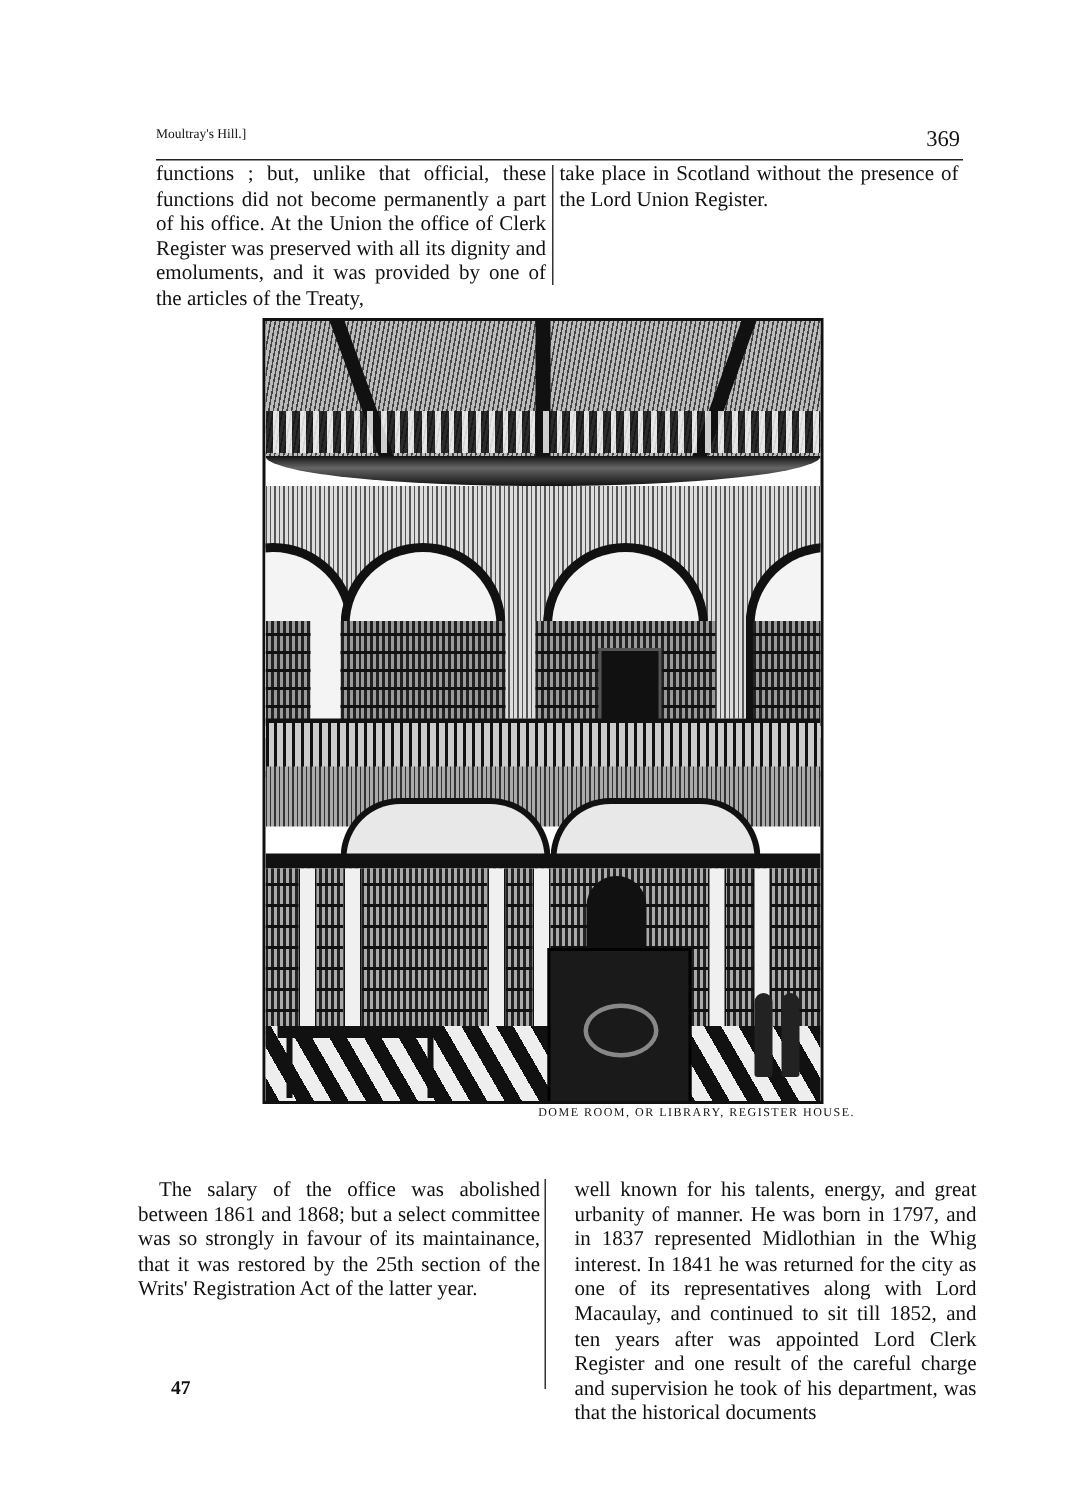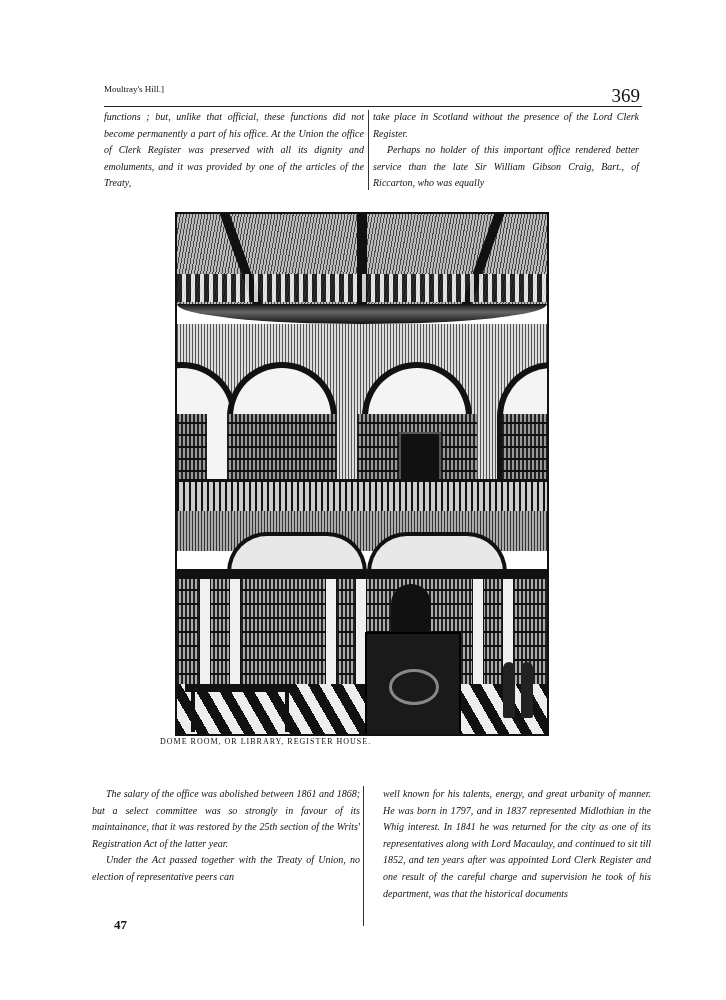--- a/index.html
+++ b/index.html
@@ -4,36 +4,36 @@
 <style>
   html, body { margin: 0; padding: 0; background: #ffffff; }
   body { width: 726px; height: 1000px; position: relative; overflow: hidden;
          font-family: "Liberation Serif", "DejaVu Serif", serif; color: #111; }
   .page { position: absolute; left: 0; top: 0; width: 726px; height: 1000px; }
 
   .running-head { position: absolute; left: 104px; top: 84px; width: 536px; height: 22px; }
   .rh-left { position: absolute; left: 0; top: 0; font-size: 9px; }
   .rh-title { position: absolute; left: 0; right: 0; top: 2px; text-align: center;
               font-size: 15px; letter-spacing: 1px; }
-  .rh-page { position: absolute; right: 0; top: 1px; font-size: 19px; }
+  .rh-page { position: absolute; right: 0; top: 1px; font-size: 15px; }
   .rh-rule { position: absolute; left: 104px; top: 106px; width: 538px; height: 1px; background: #222; }
 
-  .col { position: absolute; font-size: 10px; line-height: 16.6px; text-align: justify; font-style: italic; }
+  .col { position: absolute; font-size: 14px; line-height: 16.6px; text-align: justify; }
   .col p { margin: 0; }
   .col p.indent { text-indent: 14px; }
   .col-divider { position: absolute; width: 1px; background: #333; }
 
   .top-left  { left: 104px; top: 109px; width: 260px; }
   .top-right { left: 373px; top: 109px; width: 266px; }
   .bot-left  { left: 92px;  top: 786px; width: 268px; }
   .bot-right { left: 383px; top: 786px; width: 268px; }
 
   .figure { position: absolute; left: 175px; top: 212px; width: 374px; height: 524px;
             border: 2px solid #111; box-sizing: border-box; overflow: hidden; background: #fff; }
-  .fig-caption { position: absolute; left: 160px; top: 737px; width: 410px; text-align: left;
+  .fig-caption { position: absolute; left: 160px; top: 737px; width: 410px; text-align: right;
                  font-size: 8px; letter-spacing: 1px; }
   .sig { position: absolute; left: 114px; top: 917px; font-size: 13px; font-weight: bold; }
 
   
   .dome { position: absolute; left: 0; top: 0; width: 100%; height: 90px;
           background: repeating-linear-gradient(100deg, #444 0 1px, #bbb 1px 3px); }
   .dome-rib { position: absolute; top: 0; width: 10px; height: 95px; background: #111; }
   .frieze { position: absolute; left: 0; top: 60px; width: 100%; height: 28px;
             background: repeating-linear-gradient(90deg, #111 0 5px, #eee 5px 9px); opacity: .85; }
   .cornice { position: absolute; left: 0; top: 90px; width: 100%; height: 20px;
@@ -80,22 +80,21 @@
     <span class="rh-left">Moultray's Hill.]</span>
     <span class="rh-page">369</span>
   </div>
   <div class="rh-rule"></div>
 
   <div class="col top-left">
     <p>functions ; but, unlike that official, these functions did not become permanently a part of his office. At the Union the office of Clerk Register was preserved with all its dignity and emoluments, and it was provided by one of the articles of the Treaty,</p>
   </div>
   <div class="col-divider" style="left:368px; top:110px; height:80px;"></div>
   <div class="col top-right">
-    <p>take place in Scotland without the presence of the Lord Clerk Register.</p>
-    <p class="indent">Perhaps no holder of this important office rendered better service than the late Sir William Gibson Craig, Bart., of Riccarton, who was equally</p>
+    <p>take place in Scotland without the presence of the Lord Union Register.</p>
   </div>
 
   <div class="figure">
     <div class="dome"></div>
     <div class="dome-rib" style="left:60px; transform:skewX(20deg);"></div>
     <div class="dome-rib" style="left:180px;"></div>
     <div class="dome-rib" style="left:300px; transform:skewX(-20deg);"></div>
     <div class="frieze"></div>
     <div class="cornice"></div>
     <div class="upper-wall"></div>
@@ -128,21 +127,20 @@
     <div class="pedestal">
       <div class="pedestal-wreath"></div>
     </div>
     <div class="figure-person" style="left:326px;"></div>
     <div class="figure-person" style="left:344px;"></div>
   </div>
   <div class="fig-caption">DOME ROOM, OR LIBRARY, REGISTER HOUSE.</div>
 
   <div class="col bot-left">
     <p class="indent">The salary of the office was abolished between 1861 and 1868; but a select committee was so strongly in favour of its maintainance, that it was restored by the 25th section of the Writs' Registration Act of the latter year.</p>
-    <p class="indent">Under the Act passed together with the Treaty of Union, no election of representative peers can</p>
   </div>
   <div class="col-divider" style="left:363px; top:786px; height:140px;"></div>
   <div class="col bot-right">
     <p>well known for his talents, energy, and great urbanity of manner. He was born in 1797, and in 1837 represented Midlothian in the Whig interest. In 1841 he was returned for the city as one of its representatives along with Lord Macaulay, and continued to sit till 1852, and ten years after was appointed Lord Clerk Register and one result of the careful charge and supervision he took of his department, was that the historical documents</p>
   </div>
 
   <div class="sig">47</div>
 </div>
 
 </body></html>

